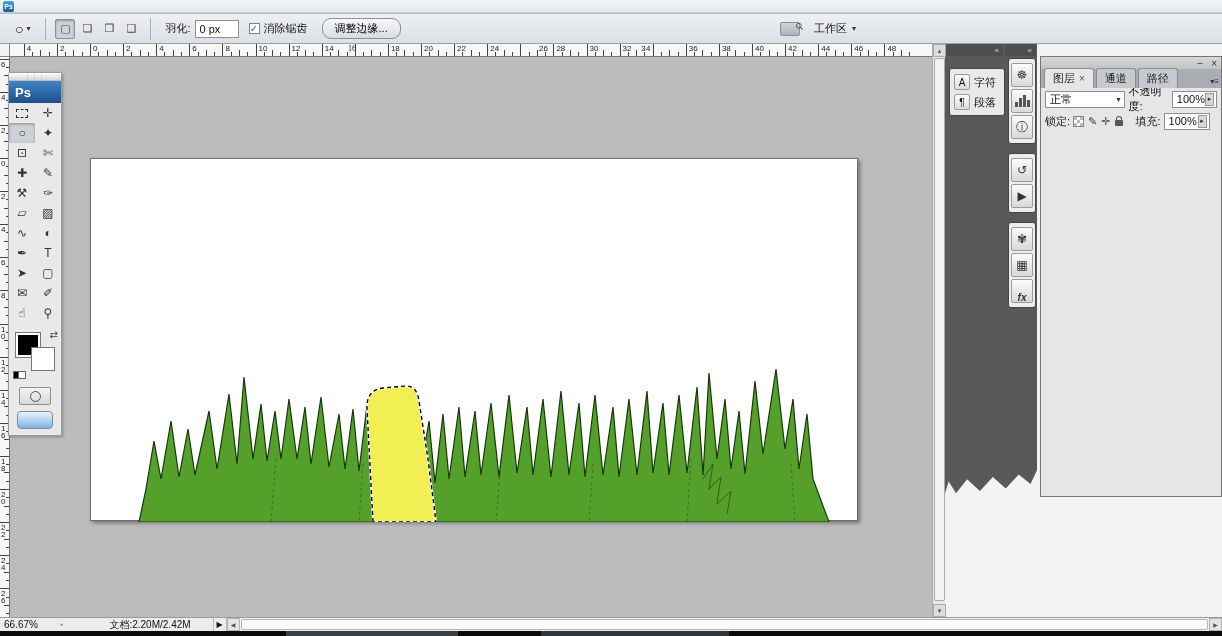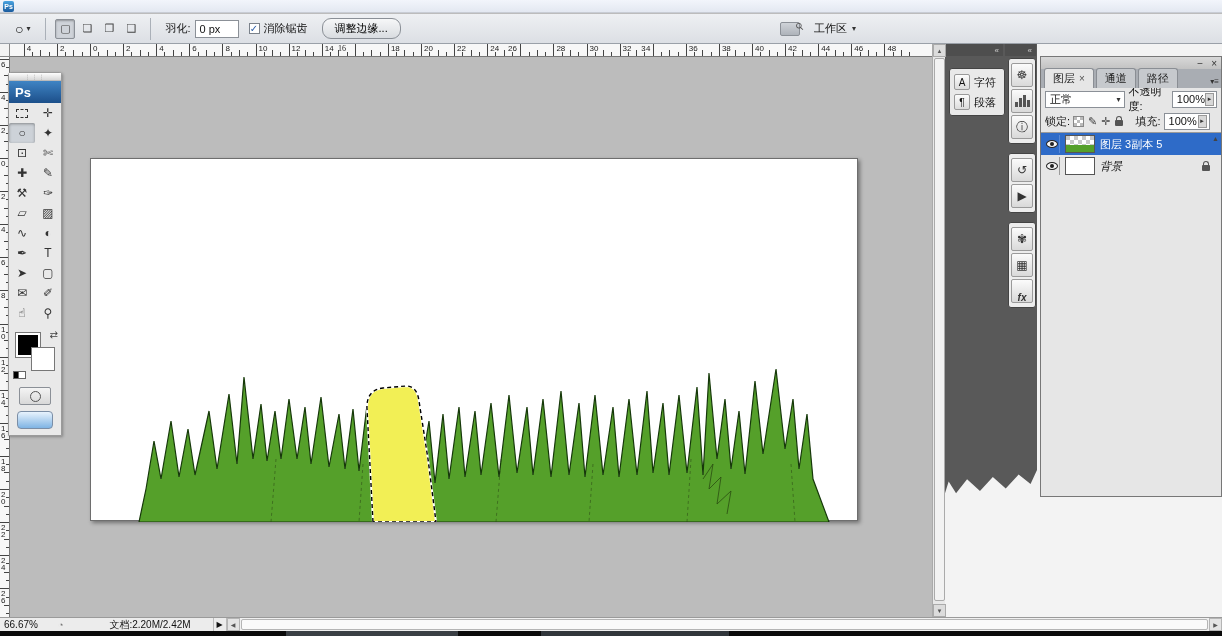--- a/index.html
+++ b/index.html
@@ -254,21 +254,21 @@
     <div class="h-num" style="left: 281.6px;">12</div>
     <div class="h-tick" style="left: 286.875px; height: 4px;"></div>
     <div class="h-tick" style="left: 295.15px; height: 6px;"></div>
     <div class="h-tick" style="left: 303.425px; height: 4px;"></div>
     <div class="h-tick" style="left: 311.7px; height: 13px;"></div>
     <div class="h-num" style="left: 314.7px;">14</div>
     <div class="h-tick" style="left: 319.975px; height: 4px;"></div>
     <div class="h-tick" style="left: 328.25px; height: 6px;"></div>
     <div class="h-tick" style="left: 336.525px; height: 4px;"></div>
     <div class="h-tick" style="left: 344.8px; height: 13px;"></div>
-    <div class="h-num" style="left: 328px; font-family: Liberation Serif, serif;">16</div>
+    <div class="h-num" style="left: 338px; font-family: Liberation Serif, serif;">16</div>
     <div class="h-tick" style="left: 353.075px; height: 4px;"></div>
     <div class="h-tick" style="left: 361.35px; height: 6px;"></div>
     <div class="h-tick" style="left: 369.625px; height: 4px;"></div>
     <div class="h-tick" style="left: 377.9px; height: 13px;"></div>
     <div class="h-num" style="left: 380.9px;">18</div>
     <div class="h-tick" style="left: 386.175px; height: 4px;"></div>
     <div class="h-tick" style="left: 394.45px; height: 6px;"></div>
     <div class="h-tick" style="left: 402.725px; height: 4px;"></div>
     <div class="h-tick" style="left: 411px; height: 13px;"></div>
     <div class="h-num" style="left: 414px;">20</div>
@@ -279,21 +279,21 @@
     <div class="h-num" style="left: 447.1px;">22</div>
     <div class="h-tick" style="left: 452.375px; height: 4px;"></div>
     <div class="h-tick" style="left: 460.65px; height: 6px;"></div>
     <div class="h-tick" style="left: 468.925px; height: 4px;"></div>
     <div class="h-tick" style="left: 477.2px; height: 13px;"></div>
     <div class="h-num" style="left: 480.2px;">24</div>
     <div class="h-tick" style="left: 485.475px; height: 4px;"></div>
     <div class="h-tick" style="left: 493.75px; height: 6px;"></div>
     <div class="h-tick" style="left: 502.025px; height: 4px;"></div>
     <div class="h-tick" style="left: 510.3px; height: 13px;"></div>
-    <div class="h-num" style="left: 498px;">26</div>
+    <div class="h-num" style="left: 529px;">26</div>
     <div class="h-tick" style="left: 518.575px; height: 4px;"></div>
     <div class="h-tick" style="left: 526.85px; height: 6px;"></div>
     <div class="h-tick" style="left: 535.125px; height: 4px;"></div>
     <div class="h-tick" style="left: 543.4px; height: 13px;"></div>
     <div class="h-num" style="left: 546.4px;">28</div>
     <div class="h-tick" style="left: 551.675px; height: 4px;"></div>
     <div class="h-tick" style="left: 559.95px; height: 6px;"></div>
     <div class="h-tick" style="left: 568.225px; height: 4px;"></div>
     <div class="h-tick" style="left: 576.5px; height: 13px;"></div>
     <div class="h-num" style="left: 579.5px;">30</div>
@@ -588,40 +588,20 @@
         <span class="lk">✎</span>
         <span class="lk">✛</span>
         <span class="css-lock"></span>
       </span>
       <span style="margin-left:10px;">填充:</span>
       <div class="num-field">
         <span>100%</span>
         <span class="arr">▸</span>
       </div>
     </div>
-    <div class="layer-list" id="layer-list">
-        <div class="layer-row selected">
-          <span class="eye-box">
-            <span class="eye"></span>
-          </span>
-          <span class="thumb-box thumb-checker">
-            <span class="thumb-grass" style="background: rgb(85, 160, 42);"></span>
-          </span>
-          <span class="layer-name">图层 3副本 5</span>
-          <span class="lp-scroll-arrow">▲</span>
-        </div>
-        <div class="layer-row">
-          <span class="eye-box">
-            <span class="eye"></span>
-          </span>
-          <span class="thumb-box"></span>
-          <span class="layer-name italic">背景</span>
-          <span class="css-lock layer-lock"></span>
-        </div>
-      </div>
     <div class="lp-body"></div>
   </div>
 </div>
 
 <div class="v-scroll">
   <div class="arrow" style="top:0;">▲</div>
   <div class="thumb"></div>
   <div class="arrow" style="bottom:0;">▼</div>
 </div>
 

